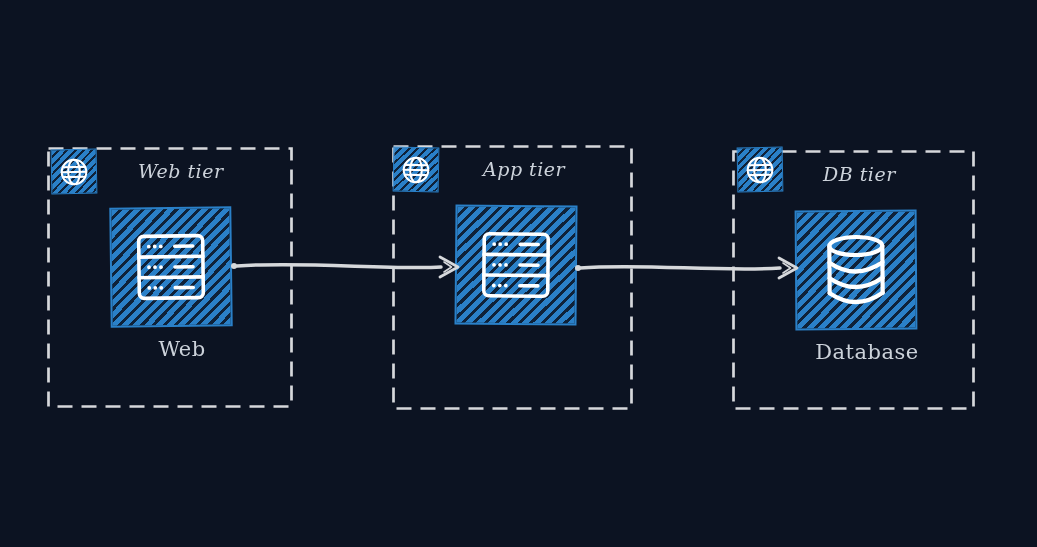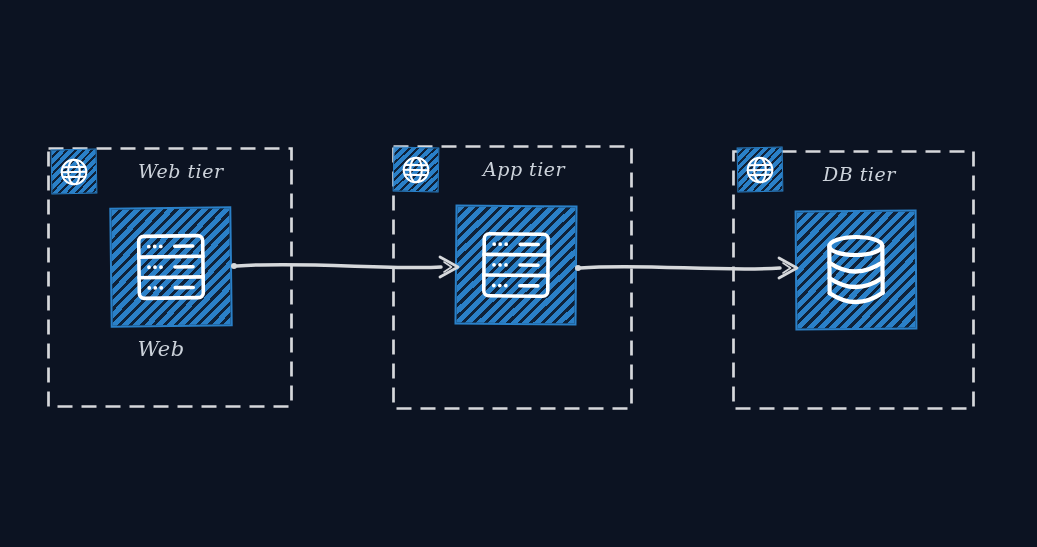--- a/index.html
+++ b/index.html
@@ -49,22 +49,22 @@
   }
   .node-box{
     position:absolute;left:63px;top:60px;
     width:122px;height:120px;
     display:flex;align-items:center;justify-content:center;
   }
   .tier-web .node-box{transform:rotate(-0.7deg);}
   .tier-app .node-box{transform:rotate(0.5deg);}
   .tier-db  .node-box{transform:rotate(-0.4deg);}
   .node-label{
-    position:absolute;left:33px;top:190px;width:162px;
-    text-align:center;font-style:italic;font-size:21px;
+    position:absolute;left:54px;top:190px;width:162px;
+    text-align:center;font-size:21px;
     letter-spacing:.5px;color:var(--text-light);
   }
   #connector-layer{position:absolute;left:0;top:0;width:1037px;height:547px;pointer-events:none;}
   .icon-stroke{stroke:#ffffff;fill:none;stroke-linecap:round;stroke-linejoin:round;}
   .arrow-stroke{stroke:var(--stroke-light);fill:none;stroke-linecap:round;stroke-linejoin:round;}
   .dash-rect{stroke:var(--stroke-light);fill:none;stroke-width:2.7;stroke-dasharray:15 9;}
 </style>
 </head>
 <body>
 
@@ -174,20 +174,21 @@
         <g class="icon-stroke" stroke-width="4.2">
           <ellipse cx="31" cy="12" rx="26.5" ry="9"></ellipse>
           <path d="M4.5 12 V59"></path>
           <path d="M57.5 12 V59"></path>
           <path d="M4.5 59 Q31 77 57.5 59"></path>
           <path d="M4.5 28.5 Q31 46.5 57.5 28.5"></path>
           <path d="M4.5 44 Q31 62 57.5 44"></path>
         </g>
       </svg>
     </div>
+    <div class="node-label">Database</div>
   </div>
 
   <svg id="connector-layer" viewBox="0 0 1037 547">
     <g>
       <circle cx="234" cy="266" r="3" fill="#d6d8db"></circle>
       <path class="arrow-stroke" stroke-width="3.5" d="M237 266 C 300 261, 390 270, 441 267"></path>
       <path class="arrow-stroke" stroke-width="2.8" d="M440 257 L458 267 L440 277"></path>
       <path class="arrow-stroke" stroke-width="1.6" d="M444 262 L451.5 267 M444 272 L451.5 267"></path>
     </g>
     <g>

